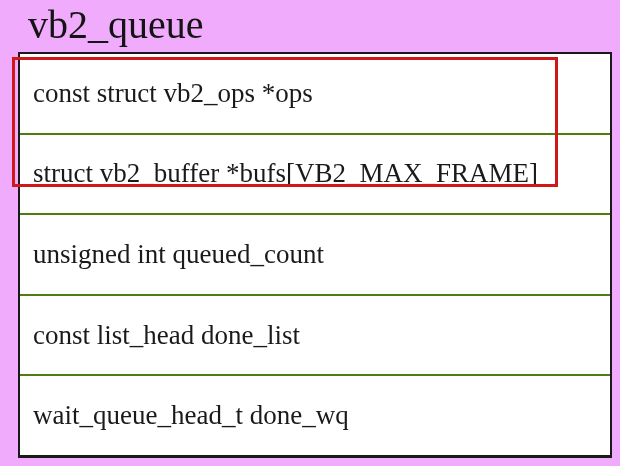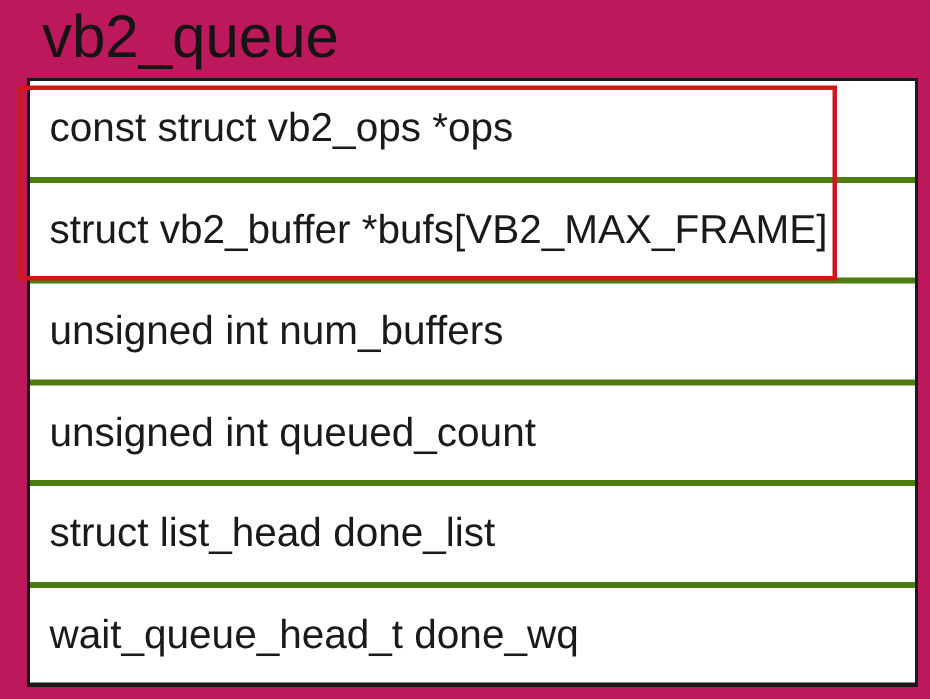--- a/index.html
+++ b/index.html
@@ -4,23 +4,23 @@
 <style>
   html, body {
     margin: 0;
     padding: 0;
     background: #ffffff;
   }
   .canvas {
     position: relative;
     width: 620px;
     height: 466px;
-    background: #be185d;
+    background: #f0abfc;
     overflow: hidden;
-    font-family: Liberation Sans, sans-serif;
+    font-family: Liberation Serif, serif;
   }
   .title {
     position: absolute;
     left: 28px;
     top: 0px;
     margin: 0;
     font-size: 40px;
     font-weight: 400;
     line-height: 50px;
     color: #141414;
@@ -38,21 +38,21 @@
     border-bottom-width: 3px;
     display: flex;
     flex-direction: column;
     background: #ffffff;
   }
   .struct-row {
     flex: 1 1 0;
     display: flex;
     align-items: center;
     box-sizing: border-box;
-    border-bottom: 4px solid #4d7c0f;
+    border-bottom: 2px solid #4d7c0f;
     padding-left: 13px;
   }
   .struct-row:last-child {
     border-bottom: none;
     align-items: center;
   }
   .struct-row span {
     font-size: 27px;
     color: #1a1a1a;
     white-space: pre;
@@ -78,27 +78,24 @@
   <h1 class="title">vb2_queue</h1>
 
   <div class="struct-table" id="struct-table" style="border-color: rgb(26, 26, 26);">
       <div class="struct-row">
         <span>const struct vb2_ops *ops</span>
       </div>
       <div class="struct-row">
         <span>struct vb2_buffer *bufs[VB2_MAX_FRAME]</span>
       </div>
       <div class="struct-row">
-        <span>unsigned int num_buffers</span>
-      </div>
-      <div class="struct-row">
         <span>unsigned int queued_count</span>
       </div>
       <div class="struct-row">
-        <span>struct list_head done_list</span>
+        <span>const list_head done_list</span>
       </div>
       <div class="struct-row">
         <span>wait_queue_head_t done_wq</span>
       </div>
     </div>
 
   <div class="highlight-rect" id="highlight-rect" style="border-color: rgb(208, 24, 24);"></div>
 </div>
 
 </body></html>

